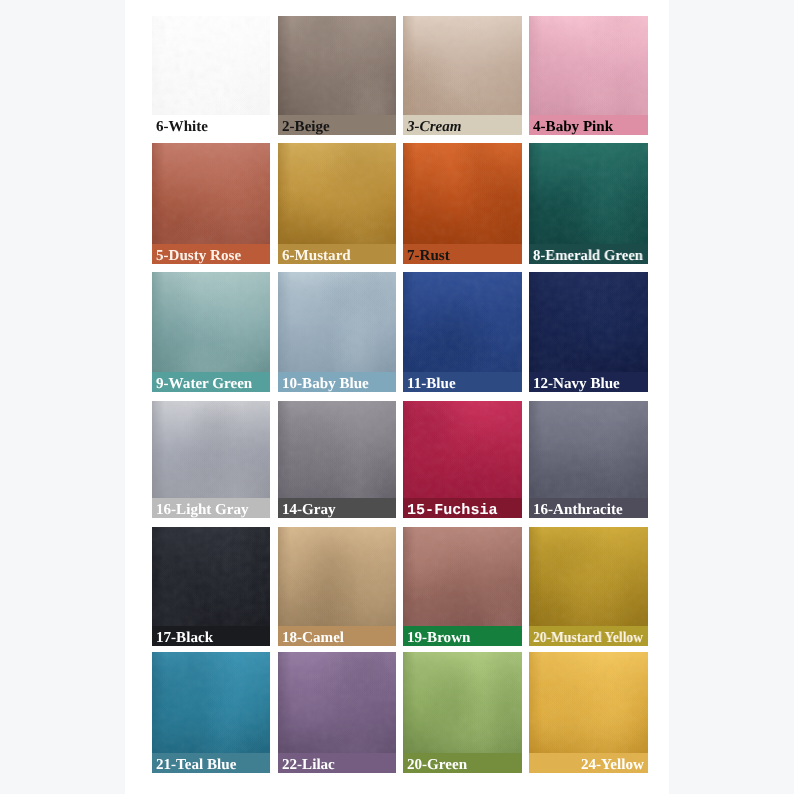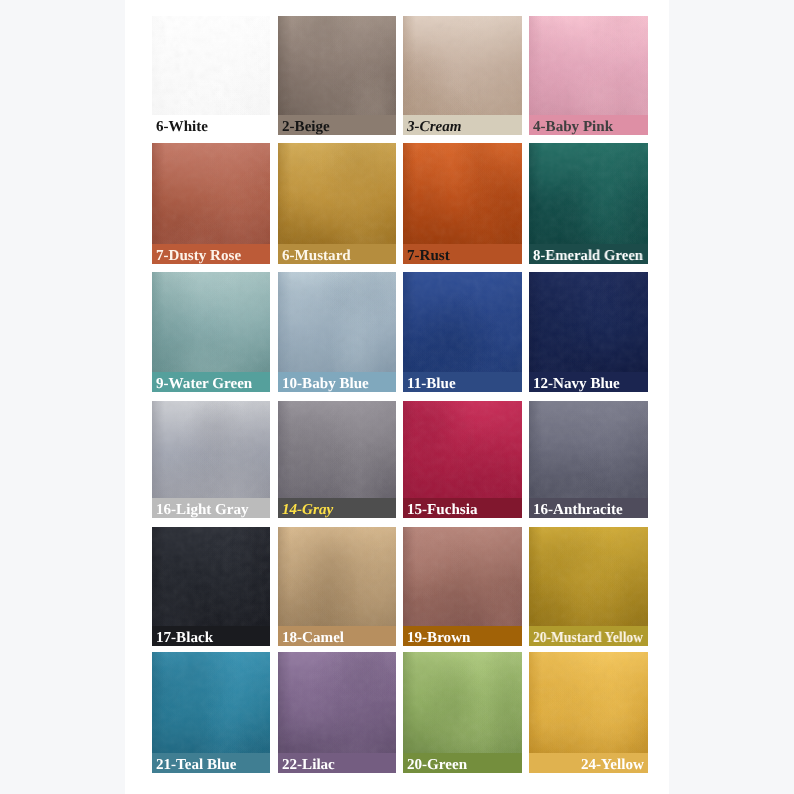--- a/index.html
+++ b/index.html
@@ -78,37 +78,37 @@
         <div class="sheen2" style="background: linear-gradient(90deg, rgba(202, 138, 159, 0.45) 0%, rgba(202, 138, 159, 0.26) 4%, rgba(202, 138, 159, 0) 11%, rgba(253, 200, 214, 0) 45%, rgba(253, 200, 214, 0.12) 70%, rgba(202, 138, 159, 0.1) 100%), radial-gradient(24% 51% at 99% 83%, rgba(253, 200, 214, 0.3) 0%, rgba(253, 200, 214, 0) 100%), radial-gradient(32% 47% at 71% 60%, rgba(202, 138, 159, 0.298) 0%, rgba(202, 138, 159, 0) 100%), radial-gradient(26% 32% at 57% 68%, rgba(253, 200, 214, 0.27) 0%, rgba(253, 200, 214, 0) 100%), radial-gradient(31% 68% at 6% 26%, rgba(202, 138, 159, 0.235) 0%, rgba(202, 138, 159, 0) 100%), radial-gradient(48% 66% at 37% 30%, rgba(202, 138, 159, 0.17) 0%, rgba(202, 138, 159, 0) 100%), radial-gradient(29% 31% at 74% 3%, rgba(202, 138, 159, 0.275) 0%, rgba(202, 138, 159, 0) 100%);"></div>
         <svg class="grain" viewBox="0 0 119 119" preserveAspectRatio="none">
           <filter id="n3">
               <feTurbulence type="fractalNoise" baseFrequency="0.14" numOctaves="2" seed="44"></feTurbulence>
               <feColorMatrix type="saturate" values="0"></feColorMatrix>
             </filter>
           <rect width="119" height="119" filter="url(#n3)" opacity="0.07"></rect>
         </svg>
       </div>
       <div class="bar" style="background-color: rgb(222, 143, 165);">
-        <span class="lbl" style="color: #404040;">4-Baby Pink</span>
+        <span class="lbl" style="color: #000000;">4-Baby Pink</span>
       </div>
     </div>
     <div class="cell" style="left:27px;top:143px;width:118px;height:121px;">
       <div class="tex" style="background-color: rgb(169, 90, 67);">
         <div class="sheen" style="background: linear-gradient(rgb(196, 122, 104) 0%, rgb(169, 90, 67) 45%, rgb(134, 61, 43) 100%);"></div>
         <div class="sheen2" style="background: linear-gradient(90deg, rgba(134, 61, 43, 0.45) 0%, rgba(134, 61, 43, 0.26) 4%, rgba(134, 61, 43, 0) 11%, rgba(196, 122, 104, 0) 45%, rgba(196, 122, 104, 0.12) 70%, rgba(134, 61, 43, 0.1) 100%), radial-gradient(51% 47% at 52% 28%, rgba(196, 122, 104, 0.24) 0%, rgba(196, 122, 104, 0) 100%), radial-gradient(34% 34% at 30% 99%, rgba(196, 122, 104, 0.184) 0%, rgba(196, 122, 104, 0) 100%), radial-gradient(37% 41% at 99% 54%, rgba(196, 122, 104, 0.173) 0%, rgba(196, 122, 104, 0) 100%), radial-gradient(23% 31% at 40% 86%, rgba(196, 122, 104, 0.196) 0%, rgba(196, 122, 104, 0) 100%), radial-gradient(25% 32% at 8% 86%, rgba(196, 122, 104, 0.173) 0%, rgba(196, 122, 104, 0) 100%), radial-gradient(54% 59% at 77% 81%, rgba(196, 122, 104, 0.2) 0%, rgba(196, 122, 104, 0) 100%);"></div>
         <svg class="grain" viewBox="0 0 118 121" preserveAspectRatio="none">
           <filter id="n4">
               <feTurbulence type="fractalNoise" baseFrequency="0.14" numOctaves="2" seed="57"></feTurbulence>
               <feColorMatrix type="saturate" values="0"></feColorMatrix>
             </filter>
           <rect width="118" height="121" filter="url(#n4)" opacity="0.07"></rect>
         </svg>
       </div>
       <div class="bar" style="background-color: rgb(188, 91, 56);">
-        <span class="lbl" style="color: rgb(253, 242, 233);">7-Dusty Rose</span>
+        <span class="lbl" style="color: rgb(253, 242, 233);">5-Dusty Rose</span>
       </div>
     </div>
     <div class="cell" style="left:153px;top:143px;width:118px;height:121px;">
       <div class="tex" style="background-color: rgb(184, 138, 49);">
         <div class="sheen" style="background: linear-gradient(rgb(210, 171, 86) 0%, rgb(184, 138, 49) 45%, rgb(143, 102, 25) 100%);"></div>
         <div class="sheen2" style="background: linear-gradient(90deg, rgba(143, 102, 25, 0.45) 0%, rgba(143, 102, 25, 0.26) 4%, rgba(143, 102, 25, 0) 11%, rgba(210, 171, 86, 0) 45%, rgba(210, 171, 86, 0.12) 70%, rgba(143, 102, 25, 0.1) 100%), radial-gradient(40% 36% at 79% 98%, rgba(210, 171, 86, 0.208) 0%, rgba(210, 171, 86, 0) 100%), radial-gradient(32% 65% at 68% 14%, rgba(143, 102, 25, 0.24) 0%, rgba(143, 102, 25, 0) 100%), radial-gradient(29% 46% at 12% 84%, rgba(143, 102, 25, 0.3) 0%, rgba(143, 102, 25, 0) 100%), radial-gradient(43% 57% at 1% 42%, rgba(210, 171, 86, 0.255) 0%, rgba(210, 171, 86, 0) 100%), radial-gradient(55% 39% at 55% 44%, rgba(210, 171, 86, 0.33) 0%, rgba(210, 171, 86, 0) 100%), radial-gradient(24% 28% at 45% 1%, rgba(210, 171, 86, 0.33) 0%, rgba(210, 171, 86, 0) 100%);"></div>
         <svg class="grain" viewBox="0 0 118 121" preserveAspectRatio="none">
           <filter id="n5">
               <feTurbulence type="fractalNoise" baseFrequency="0.14" numOctaves="2" seed="70"></feTurbulence>
               <feColorMatrix type="saturate" values="0"></feColorMatrix>
@@ -238,36 +238,36 @@
         <div class="sheen2" style="background: linear-gradient(90deg, rgba(91, 87, 97, 0.45) 0%, rgba(91, 87, 97, 0.26) 4%, rgba(91, 87, 97, 0) 11%, rgba(152, 148, 155, 0) 45%, rgba(152, 148, 155, 0.12) 70%, rgba(91, 87, 97, 0.1) 100%), radial-gradient(25% 64% at 68% 95%, rgba(152, 148, 155, 0.298) 0%, rgba(152, 148, 155, 0) 100%), radial-gradient(37% 49% at 40% 57%, rgba(152, 148, 155, 0.184) 0%, rgba(152, 148, 155, 0) 100%), radial-gradient(43% 63% at 24% 59%, rgba(91, 87, 97, 0.21) 0%, rgba(91, 87, 97, 0) 100%), radial-gradient(55% 61% at 65% 91%, rgba(91, 87, 97, 0.184) 0%, rgba(91, 87, 97, 0) 100%), radial-gradient(50% 56% at 88% 18%, rgba(152, 148, 155, 0.25) 0%, rgba(152, 148, 155, 0) 100%), radial-gradient(55% 62% at 4% 69%, rgba(152, 148, 155, 0.224) 0%, rgba(152, 148, 155, 0) 100%);"></div>
         <svg class="grain" viewBox="0 0 118 117" preserveAspectRatio="none">
           <filter id="n13">
               <feTurbulence type="fractalNoise" baseFrequency="0.14" numOctaves="2" seed="174"></feTurbulence>
               <feColorMatrix type="saturate" values="0"></feColorMatrix>
             </filter>
           <rect width="118" height="117" filter="url(#n13)" opacity="0.07"></rect>
         </svg>
       </div>
       <div class="bar" style="background-color: rgb(78, 78, 78);">
-        <span class="lbl" style="color: #fde047; font-style: italic;">14-Gray</span>
+        <span class="lbl" style="color: #ffffff;">14-Gray</span>
       </div>
     </div>
     <div class="cell" style="left:278px;top:401px;width:119px;height:117px;">
       <div class="tex" style="background-color: rgb(178, 32, 71);">
         <div class="sheen" style="background: linear-gradient(rgb(201, 46, 89) 0%, rgb(178, 32, 71) 45%, rgb(144, 18, 52) 100%);"></div>
         <div class="sheen2" style="background: linear-gradient(90deg, rgba(144, 18, 52, 0.45) 0%, rgba(144, 18, 52, 0.26) 4%, rgba(144, 18, 52, 0) 11%, rgba(201, 46, 89, 0) 45%, rgba(201, 46, 89, 0.12) 70%, rgba(144, 18, 52, 0.1) 100%), radial-gradient(54% 33% at 1% 9%, rgba(144, 18, 52, 0.33) 0%, rgba(144, 18, 52, 0) 100%), radial-gradient(29% 52% at 65% 70%, rgba(144, 18, 52, 0.267) 0%, rgba(144, 18, 52, 0) 100%), radial-gradient(26% 57% at 18% 38%, rgba(144, 18, 52, 0.33) 0%, rgba(144, 18, 52, 0) 100%), radial-gradient(28% 54% at 72% 68%, rgba(144, 18, 52, 0.224) 0%, rgba(144, 18, 52, 0) 100%), radial-gradient(26% 55% at 18% 15%, rgba(201, 46, 89, 0.267) 0%, rgba(201, 46, 89, 0) 100%), radial-gradient(36% 48% at 29% 29%, rgba(144, 18, 52, 0.227) 0%, rgba(144, 18, 52, 0) 100%);"></div>
         <svg class="grain" viewBox="0 0 119 117" preserveAspectRatio="none">
           <filter id="n14">
               <feTurbulence type="fractalNoise" baseFrequency="0.14" numOctaves="2" seed="187"></feTurbulence>
               <feColorMatrix type="saturate" values="0"></feColorMatrix>
             </filter>
           <rect width="119" height="117" filter="url(#n14)" opacity="0.07"></rect>
         </svg>
       </div>
-      <div class="bar" style="background-color: rgb(129, 23, 46);">
+      <div class="bar" style="background-color: rgb(129, 23, 46); font-family: Liberation Mono, monospace;">
         <span class="lbl" style="color: rgb(255, 255, 255);">15-Fuchsia</span>
       </div>
     </div>
     <div class="cell" style="left:404px;top:401px;width:119px;height:117px;">
       <div class="tex" style="background-color: rgb(101, 102, 119);">
         <div class="sheen" style="background: linear-gradient(rgb(124, 125, 141) 0%, rgb(101, 102, 119) 45%, rgb(73, 74, 89) 100%);"></div>
         <div class="sheen2" style="background: linear-gradient(90deg, rgba(73, 74, 89, 0.45) 0%, rgba(73, 74, 89, 0.26) 4%, rgba(73, 74, 89, 0) 11%, rgba(124, 125, 141, 0) 45%, rgba(124, 125, 141, 0.12) 70%, rgba(73, 74, 89, 0.1) 100%), radial-gradient(30% 34% at 43% 97%, rgba(124, 125, 141, 0.26) 0%, rgba(124, 125, 141, 0) 100%), radial-gradient(40% 67% at 71% 14%, rgba(124, 125, 141, 0.26) 0%, rgba(124, 125, 141, 0) 100%), radial-gradient(51% 56% at 96% 66%, rgba(73, 74, 89, 0.325) 0%, rgba(73, 74, 89, 0) 100%), radial-gradient(24% 49% at 60% 87%, rgba(73, 74, 89, 0.227) 0%, rgba(73, 74, 89, 0) 100%), radial-gradient(47% 58% at 25% 41%, rgba(124, 125, 141, 0.176) 0%, rgba(124, 125, 141, 0) 100%), radial-gradient(48% 35% at 25% 68%, rgba(73, 74, 89, 0.3) 0%, rgba(73, 74, 89, 0) 100%);"></div>
         <svg class="grain" viewBox="0 0 119 117" preserveAspectRatio="none">
           <filter id="n15">
               <feTurbulence type="fractalNoise" baseFrequency="0.14" numOctaves="2" seed="200"></feTurbulence>
@@ -317,21 +317,21 @@
         <div class="sheen" style="background: linear-gradient(rgb(183, 133, 122) 0%, rgb(153, 105, 94) 45%, rgb(118, 75, 69) 100%);"></div>
         <div class="sheen2" style="background: linear-gradient(90deg, rgba(118, 75, 69, 0.45) 0%, rgba(118, 75, 69, 0.26) 4%, rgba(118, 75, 69, 0) 11%, rgba(183, 133, 122, 0) 45%, rgba(183, 133, 122, 0.12) 70%, rgba(118, 75, 69, 0.1) 100%), radial-gradient(23% 38% at 89% 81%, rgba(183, 133, 122, 0.31) 0%, rgba(183, 133, 122, 0) 100%), radial-gradient(50% 61% at 63% 72%, rgba(118, 75, 69, 0.17) 0%, rgba(118, 75, 69, 0) 100%), radial-gradient(51% 56% at 8% 9%, rgba(183, 133, 122, 0.17) 0%, rgba(183, 133, 122, 0) 100%), radial-gradient(33% 48% at 100% 77%, rgba(118, 75, 69, 0.17) 0%, rgba(118, 75, 69, 0) 100%), radial-gradient(52% 46% at 15% 97%, rgba(183, 133, 122, 0.286) 0%, rgba(183, 133, 122, 0) 100%), radial-gradient(46% 33% at 4% 29%, rgba(183, 133, 122, 0.298) 0%, rgba(183, 133, 122, 0) 100%);"></div>
         <svg class="grain" viewBox="0 0 119 119" preserveAspectRatio="none">
           <filter id="n18">
               <feTurbulence type="fractalNoise" baseFrequency="0.14" numOctaves="2" seed="239"></feTurbulence>
               <feColorMatrix type="saturate" values="0"></feColorMatrix>
             </filter>
           <rect width="119" height="119" filter="url(#n18)" opacity="0.07"></rect>
         </svg>
       </div>
-      <div class="bar" style="background-color: #a16207;">
+      <div class="bar" style="background-color: #15803d;">
         <span class="lbl" style="color: rgb(255, 255, 255);">19-Brown</span>
       </div>
     </div>
     <div class="cell" style="left:404px;top:527px;width:119px;height:119px;">
       <div class="tex" style="background-color: rgb(177, 142, 36);">
         <div class="sheen" style="background: linear-gradient(rgb(208, 171, 56) 0%, rgb(177, 142, 36) 45%, rgb(139, 108, 17) 100%);"></div>
         <div class="sheen2" style="background: linear-gradient(90deg, rgba(139, 108, 17, 0.45) 0%, rgba(139, 108, 17, 0.26) 4%, rgba(139, 108, 17, 0) 11%, rgba(208, 171, 56, 0) 45%, rgba(208, 171, 56, 0.12) 70%, rgba(139, 108, 17, 0.1) 100%), radial-gradient(32% 51% at 53% 43%, rgba(208, 171, 56, 0.176) 0%, rgba(208, 171, 56, 0) 100%), radial-gradient(41% 27% at 41% 41%, rgba(208, 171, 56, 0.235) 0%, rgba(208, 171, 56, 0) 100%), radial-gradient(50% 44% at 32% 33%, rgba(139, 108, 17, 0.294) 0%, rgba(139, 108, 17, 0) 100%), radial-gradient(31% 36% at 14% 74%, rgba(139, 108, 17, 0.26) 0%, rgba(139, 108, 17, 0) 100%), radial-gradient(43% 67% at 83% 91%, rgba(139, 108, 17, 0.247) 0%, rgba(139, 108, 17, 0) 100%), radial-gradient(43% 68% at 46% 68%, rgba(208, 171, 56, 0.224) 0%, rgba(208, 171, 56, 0) 100%);"></div>
         <svg class="grain" viewBox="0 0 119 119" preserveAspectRatio="none">
           <filter id="n19">
               <feTurbulence type="fractalNoise" baseFrequency="0.14" numOctaves="2" seed="252"></feTurbulence>

